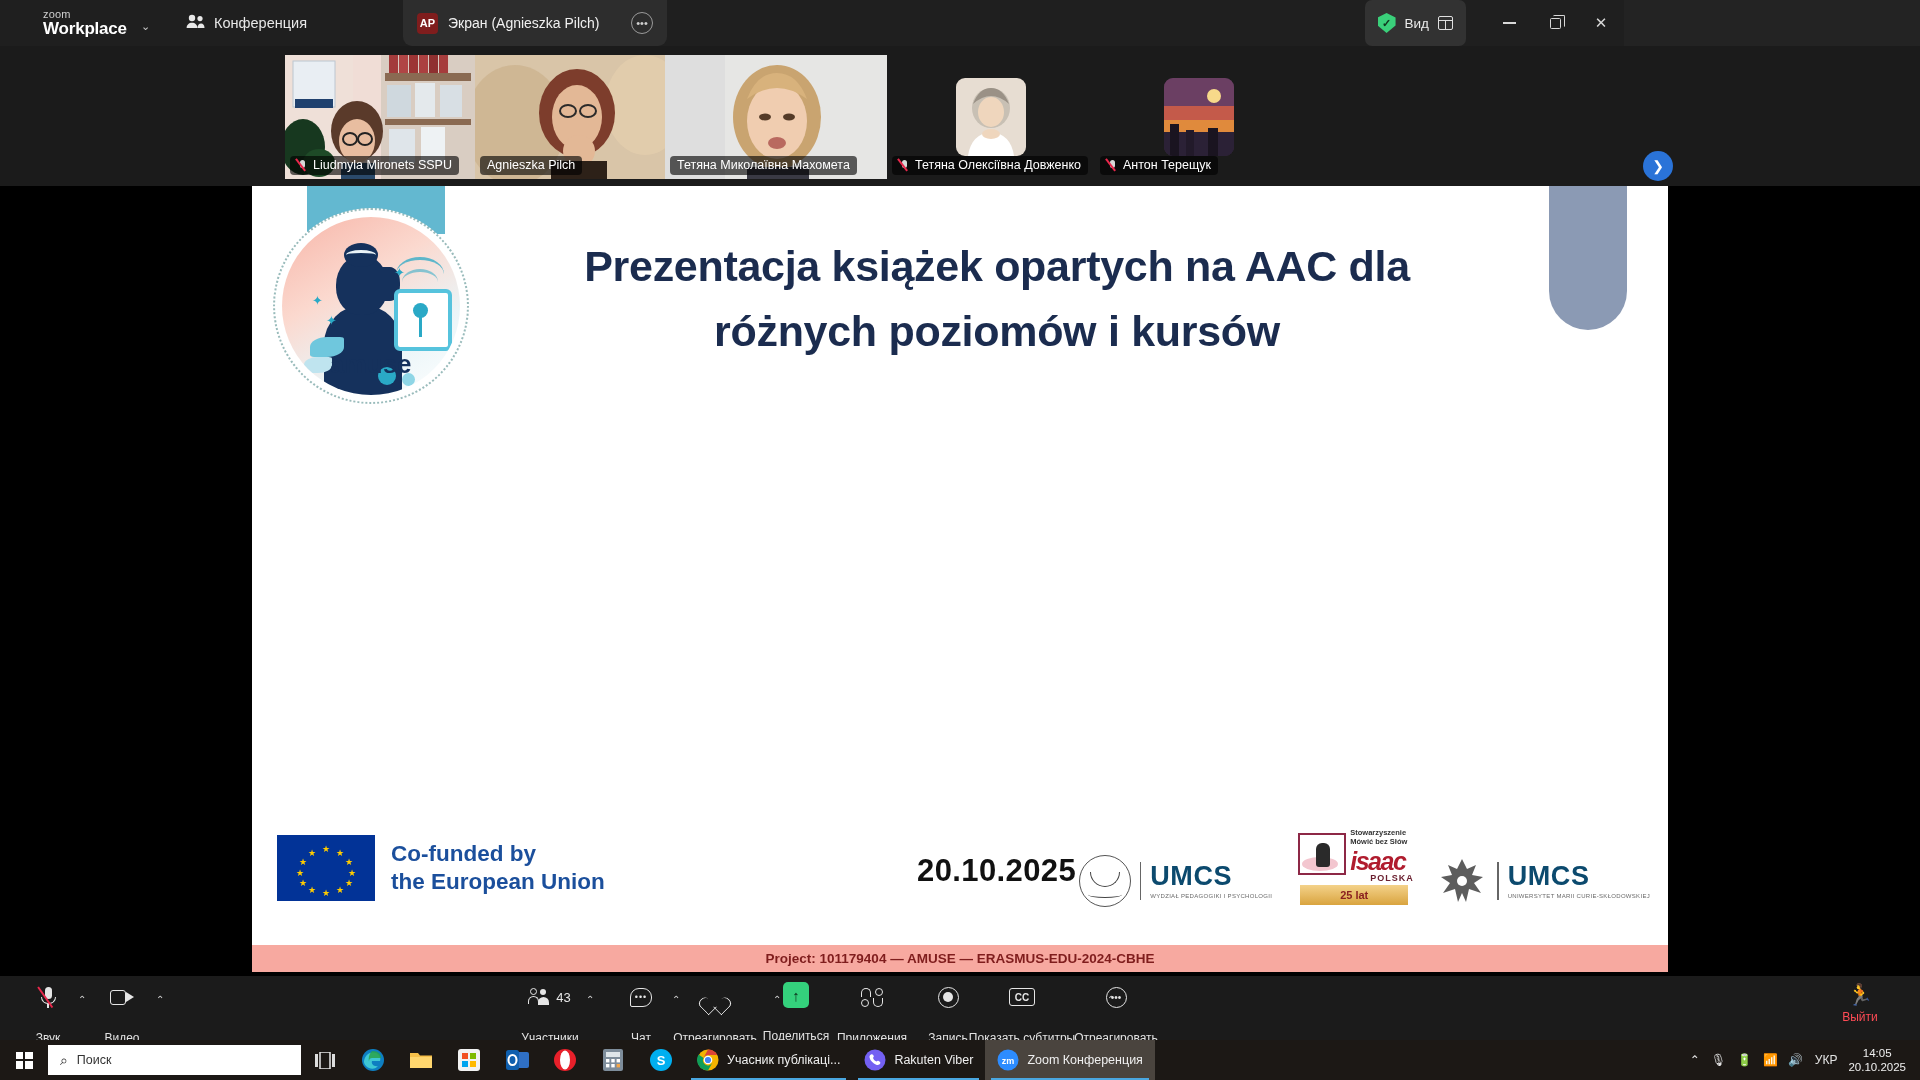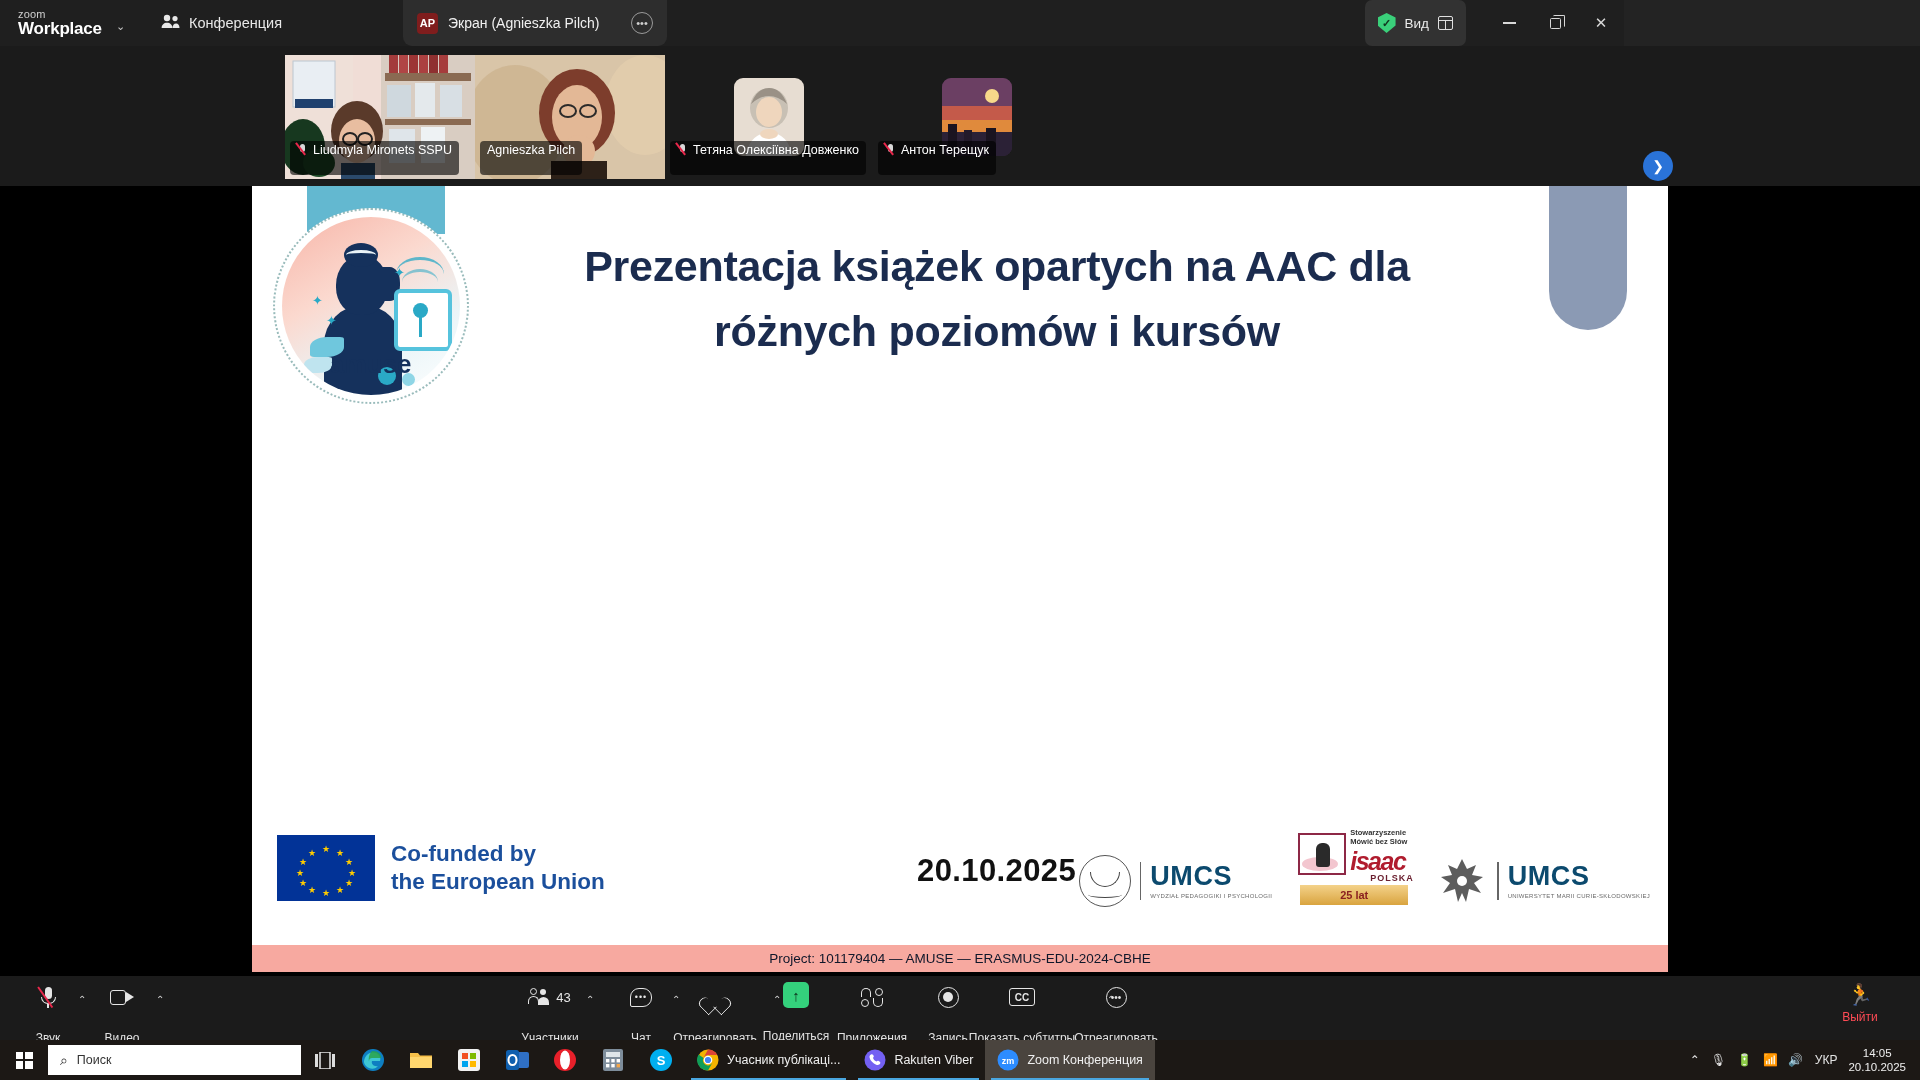--- a/index.html
+++ b/index.html
@@ -6,21 +6,21 @@
   html, body {
     width:1920px; height:1080px; overflow:hidden;
     background:#1a1a1a;
     font-family:"Liberation Sans", sans-serif;
   }
   #app { position:relative; width:1920px; height:1080px; background:#232323; }
 
   
   .titlebar {
     position:absolute; left:0; top:0; width:1624px; height:46px;
-    background:#1f1f1f; display:flex; align-items:center;
+    background:#1f1f1f; display:flex; align-items:center;padding-left:25px;
   }
   .zoom-logo { margin-left:18px; line-height:1.0; }
   .zoom-logo .zl1 { font-size:11px; color:#cfcfcf; letter-spacing:.2px; }
   .zoom-logo .zl2 { font-size:17px; color:#ffffff; font-weight:bold; letter-spacing:-.2px; }
   .tb-caret { color:#c8c8c8; font-size:11px; margin-left:14px; margin-top:6px; }
   .tb-item {
     display:flex; align-items:center; gap:9px; margin-left:36px;
     color:#e8e8e8; font-size:14.5px; height:46px;
   }
   .tab-screen {
@@ -63,22 +63,22 @@
   .strip {
     position:absolute; left:0; top:46px; width:1920px; height:140px;
     background:#1b1b1b; display:flex; align-items:center;
   }
   .tiles { position:absolute; left:285px; top:9px; height:124px; display:flex; }
   .tile { position:relative; height:124px; overflow:hidden; }
   .tile.speaking { box-shadow:inset 0 0 0 3px #2ed573; }
   .pname {
     position:absolute; left:5px; bottom:4px; max-width:95%;
     background:rgba(0,0,0,.62); color:#fff; font-size:12.5px;
-    padding:2px 7px 18px; border-radius:4px; white-space:nowrap;
-    display:flex; gap:5px;
+    padding:2px 7px 3px; border-radius:4px; white-space:nowrap;
+    display:flex; align-items:center; gap:5px;
   }
   .micmute { width:11px; height:13px; position:relative; flex:none; }
   .micmute:before{
     content:""; position:absolute; left:3px; top:1px; width:5px; height:8px;
     border-radius:2.5px; background:#d8d8d8;
   }
   .micmute:after{
     content:""; position:absolute; left:-1px; top:-1px; width:15px; height:1.8px;
     background:#e8274b; transform:rotate(52deg); transform-origin:left center;
   }
@@ -164,21 +164,21 @@
   .isaac .aac { position:absolute; left:52px; top:14px; color:#b01c2e; font-size:25px; font-weight:bold; font-style:italic; letter-spacing:-1.5px;text-align:center; }
   .isaac .pol { position:absolute; left:72px; top:40px; color:#6b2030; font-size:9px; font-weight:bold; letter-spacing:1px; }
   .isaac .ribbon {
     position:absolute; left:2px; top:52px; width:108px; height:20px;
     background:linear-gradient(#f4d28a,#d9a43f); display:flex; align-items:center; justify-content:center;
     color:#8a2020; font-size:11px; font-weight:bold;
   }
   .banner {
     position:absolute; left:252px; top:759px; width:1416px; height:27px;
     background:#f7a9a0; display:flex; align-items:center; justify-content:center;
-    color:#0f172a; font-size:13.5px; font-weight:normal;
+    color:#7f1d1d; font-size:13.5px; font-weight:bold;
   }
 
   
   .toolbar { position:absolute; left:0; top:976px; width:1920px; height:64px; background:#1b1b1b; }
   .tool { position:absolute; display:flex; flex-direction:column; align-items:center; width:92px; }
   .tool .ico { height:26px; display:flex; align-items:center; justify-content:center; color:#e6e6e6; }
   .tool .lb { color:#e2e2e2; font-size:12px; margin-top:21px; white-space:nowrap; }
   .caret-up { position:absolute; color:#d6d6d6; font-size:10px; top:10px; }
   .mic-ico { width:15px; height:21px; position:relative; }
   .mic-ico .cap2{position:absolute;left:4px;top:0;width:7px;height:12px;border-radius:4px;background:#e6e6e6;}
@@ -322,20 +322,36 @@
           <ellipse cx="104" cy="96" rx="16" ry="16" fill="#e3b896"></ellipse>
           <rect x="76" y="106" width="56" height="18" fill="#2d2118"></rect>
           <ellipse cx="93" cy="56" rx="8" ry="6" fill="none" stroke="#2a2a2a" stroke-width="2"></ellipse>
           <ellipse cx="113" cy="56" rx="8" ry="6" fill="none" stroke="#2a2a2a" stroke-width="2"></ellipse>
         </svg>
         <div class="pname">
           <span>Agnieszka Pilch</span>
         </div>
       </div>
 
+      <div class="tile speaking" style="width:222px;">
+        <svg width="222" height="124" viewBox="0 0 222 124" style="display:block">
+          <rect width="222" height="124" fill="#e6e6e4"></rect>
+          <rect x="0" y="0" width="60" height="124" fill="#dedede"></rect>
+          <ellipse cx="112" cy="62" rx="44" ry="52" fill="#c9a470"></ellipse>
+          <ellipse cx="112" cy="66" rx="30" ry="38" fill="#f0cdb0"></ellipse>
+          <path d="M82 44 q30 -22 60 0 q-10 -26 -30 -26 q-20 0 -30 26" fill="#d8b27c"></path>
+          <ellipse cx="100" cy="62" rx="6" ry="3.4" fill="#543b28"></ellipse>
+          <ellipse cx="124" cy="62" rx="6" ry="3.4" fill="#543b28"></ellipse>
+          <ellipse cx="112" cy="88" rx="9" ry="6" fill="#b9695f"></ellipse>
+          <rect x="82" y="112" width="62" height="12" fill="#3a3a44"></rect>
+        </svg>
+        <div class="pname">
+          <span>Тетяна Миколаївна Махомета</span>
+        </div>
+      </div>
 
 
       <div class="tile tile-avatar-wrap" style="width:208px;">
         <div class="tile-avatar">
           <svg width="70" height="78" viewBox="0 0 70 78">
               <rect width="70" height="78" fill="#e7ddd2"></rect>
             <ellipse cx="35" cy="30" rx="19" ry="20" fill="#c8c0b4"></ellipse>
             <ellipse cx="35" cy="34" rx="13" ry="15" fill="#efd6bd"></ellipse>
             <path d="M17 26 q18 -16 36 0 q-6 -16 -18 -16 q-12 0 -18 16" fill="#9a9186"></path>
             <path d="M12 78 q3 -22 23 -24 q20 2 23 24z" fill="#ffffff"></path>

